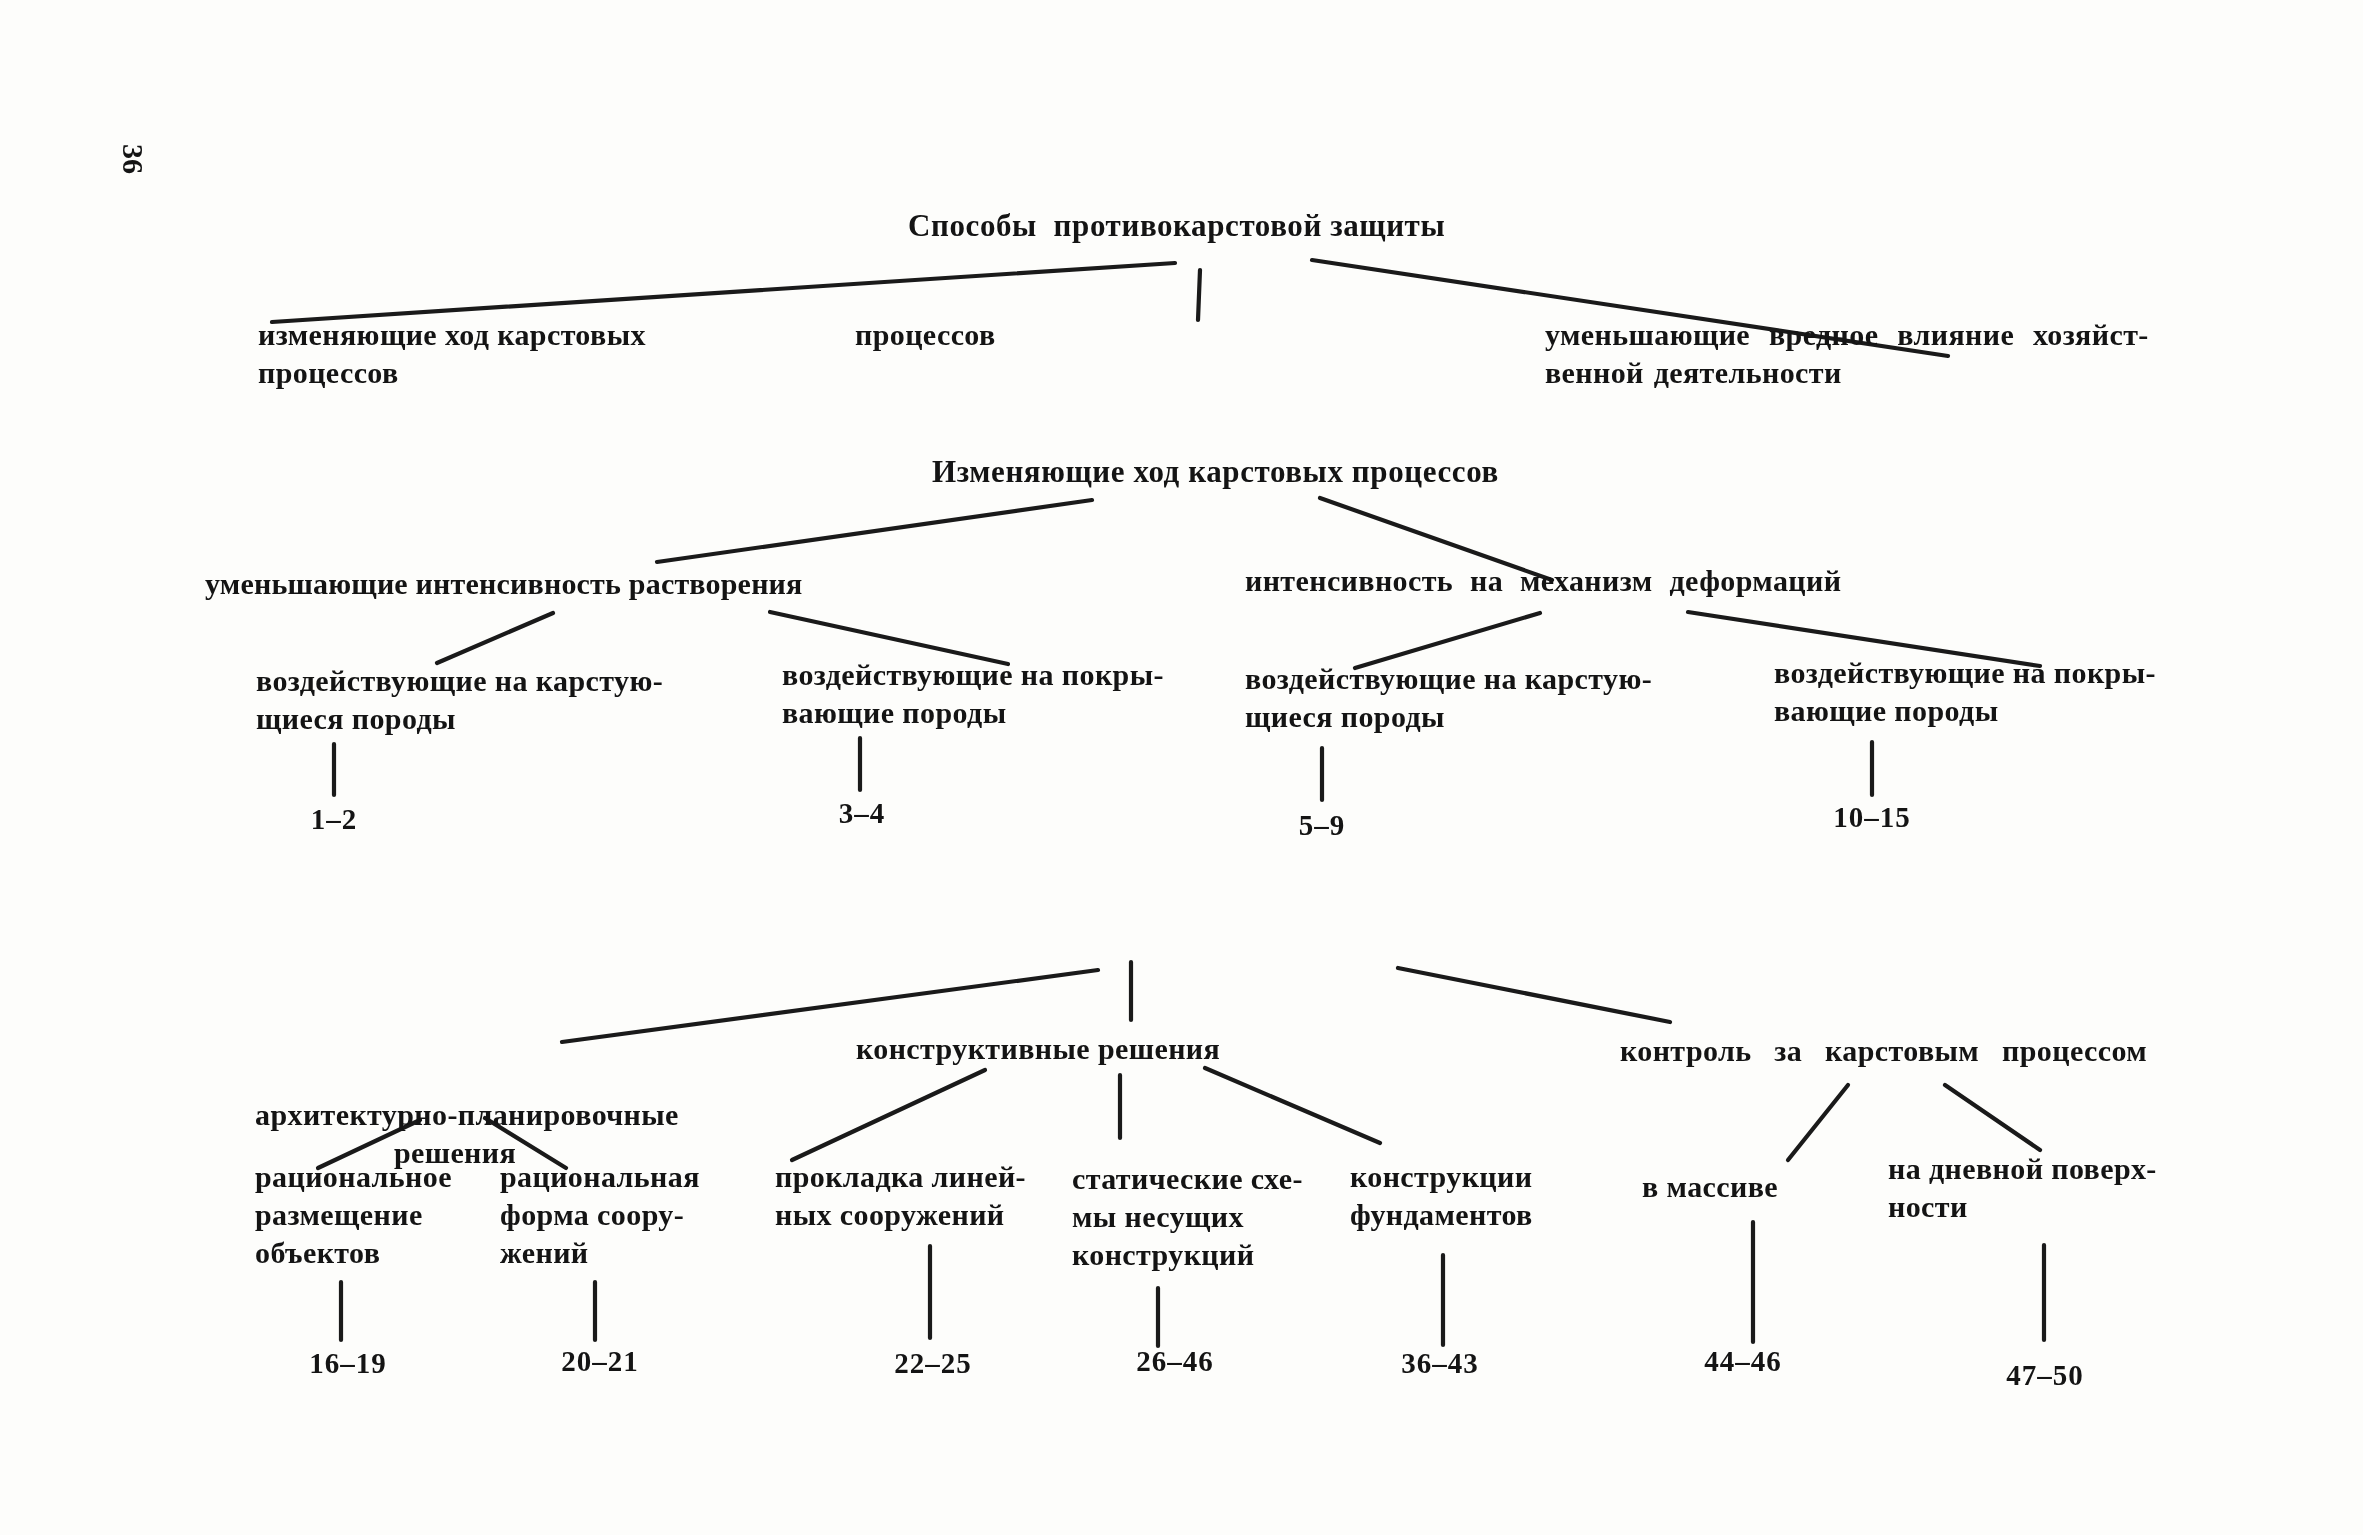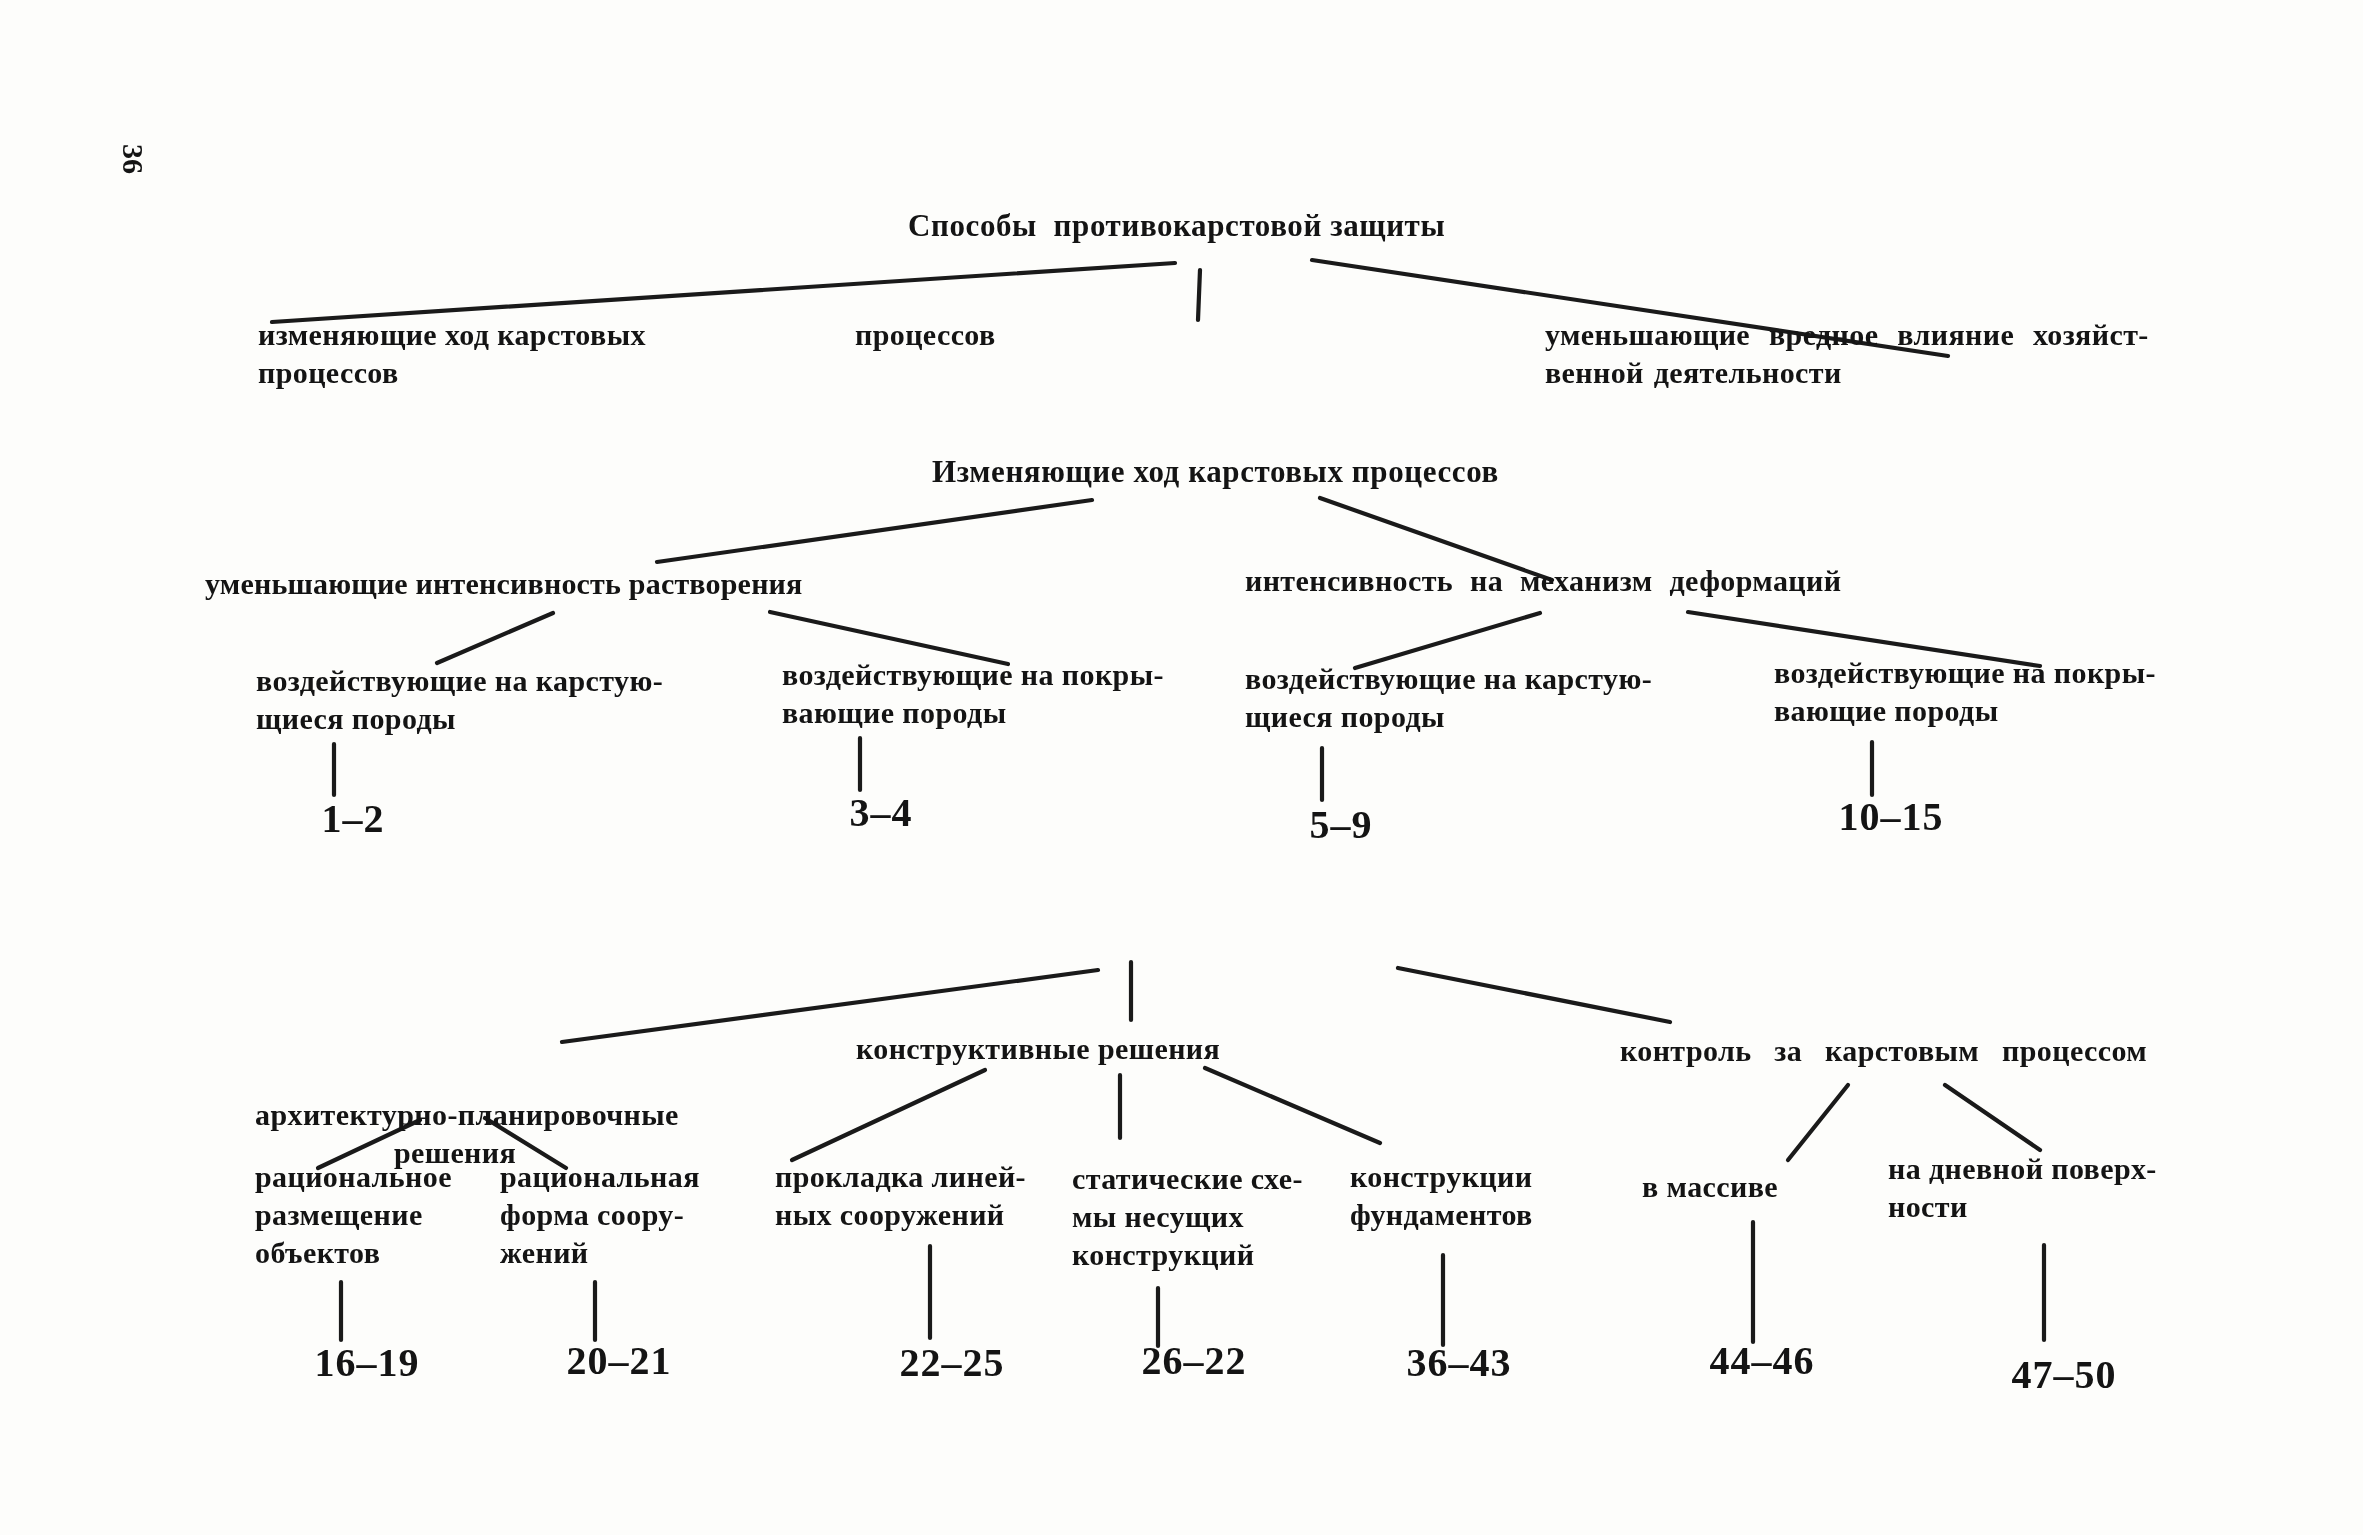--- a/index.html
+++ b/index.html
@@ -9,21 +9,21 @@
     background:#fdfdfb;
     font-family:"Liberation Serif","DejaVu Serif",serif;
     color:#141414;
     overflow:hidden;
   }
   #lines{position:absolute;left:0;top:0;}
   #lines line{stroke:#1a1a1a;stroke-width:4.2;stroke-linecap:round;}
   .txt{position:absolute;font-weight:bold;font-size:30px;line-height:38px;letter-spacing:.4px;white-space:nowrap;}
   .ln{display:block;}
   .title{font-size:31px;letter-spacing:.6px;white-space:pre;}
-  .ref{font-size:40px;transform:translateX(-50%);letter-spacing:1px;margin-left:19px;}
+  .ref{font-size:29px;transform:translateX(-50%);letter-spacing:1px;}
   .center{text-align:center;}
   .wide1{word-spacing:11px;}
   .wide2{word-spacing:9px;}
   .wide3{word-spacing:15px;}
   #page-number{
     position:absolute;left:118px;top:142px;
     font-weight:bold;font-size:30px;
     transform:rotate(90deg);transform-origin:center;
   }
 </style>
@@ -158,18 +158,18 @@
   <div class="txt" style="left:1642px;top:1168px;">в массиве</div>
 
   <div class="txt" style="left:1888px;top:1150px;">
     <span class="ln">на дневной поверх-</span>
     <span class="ln">ности</span>
   </div>
 
   <div class="txt ref" style="left:348px;top:1344px;">16–19</div>
   <div class="txt ref" style="left:600px;top:1342px;">20–21</div>
   <div class="txt ref" style="left:933px;top:1344px;">22–25</div>
-  <div class="txt ref" style="left:1175px;top:1342px;">26–22</div>
+  <div class="txt ref" style="left:1175px;top:1342px;">26–46</div>
   <div class="txt ref" style="left:1440px;top:1344px;">36–43</div>
   <div class="txt ref" style="left:1743px;top:1342px;">44–46</div>
   <div class="txt ref" style="left:2045px;top:1356px;">47–50</div>
 
 </div>
 
 </body></html>

